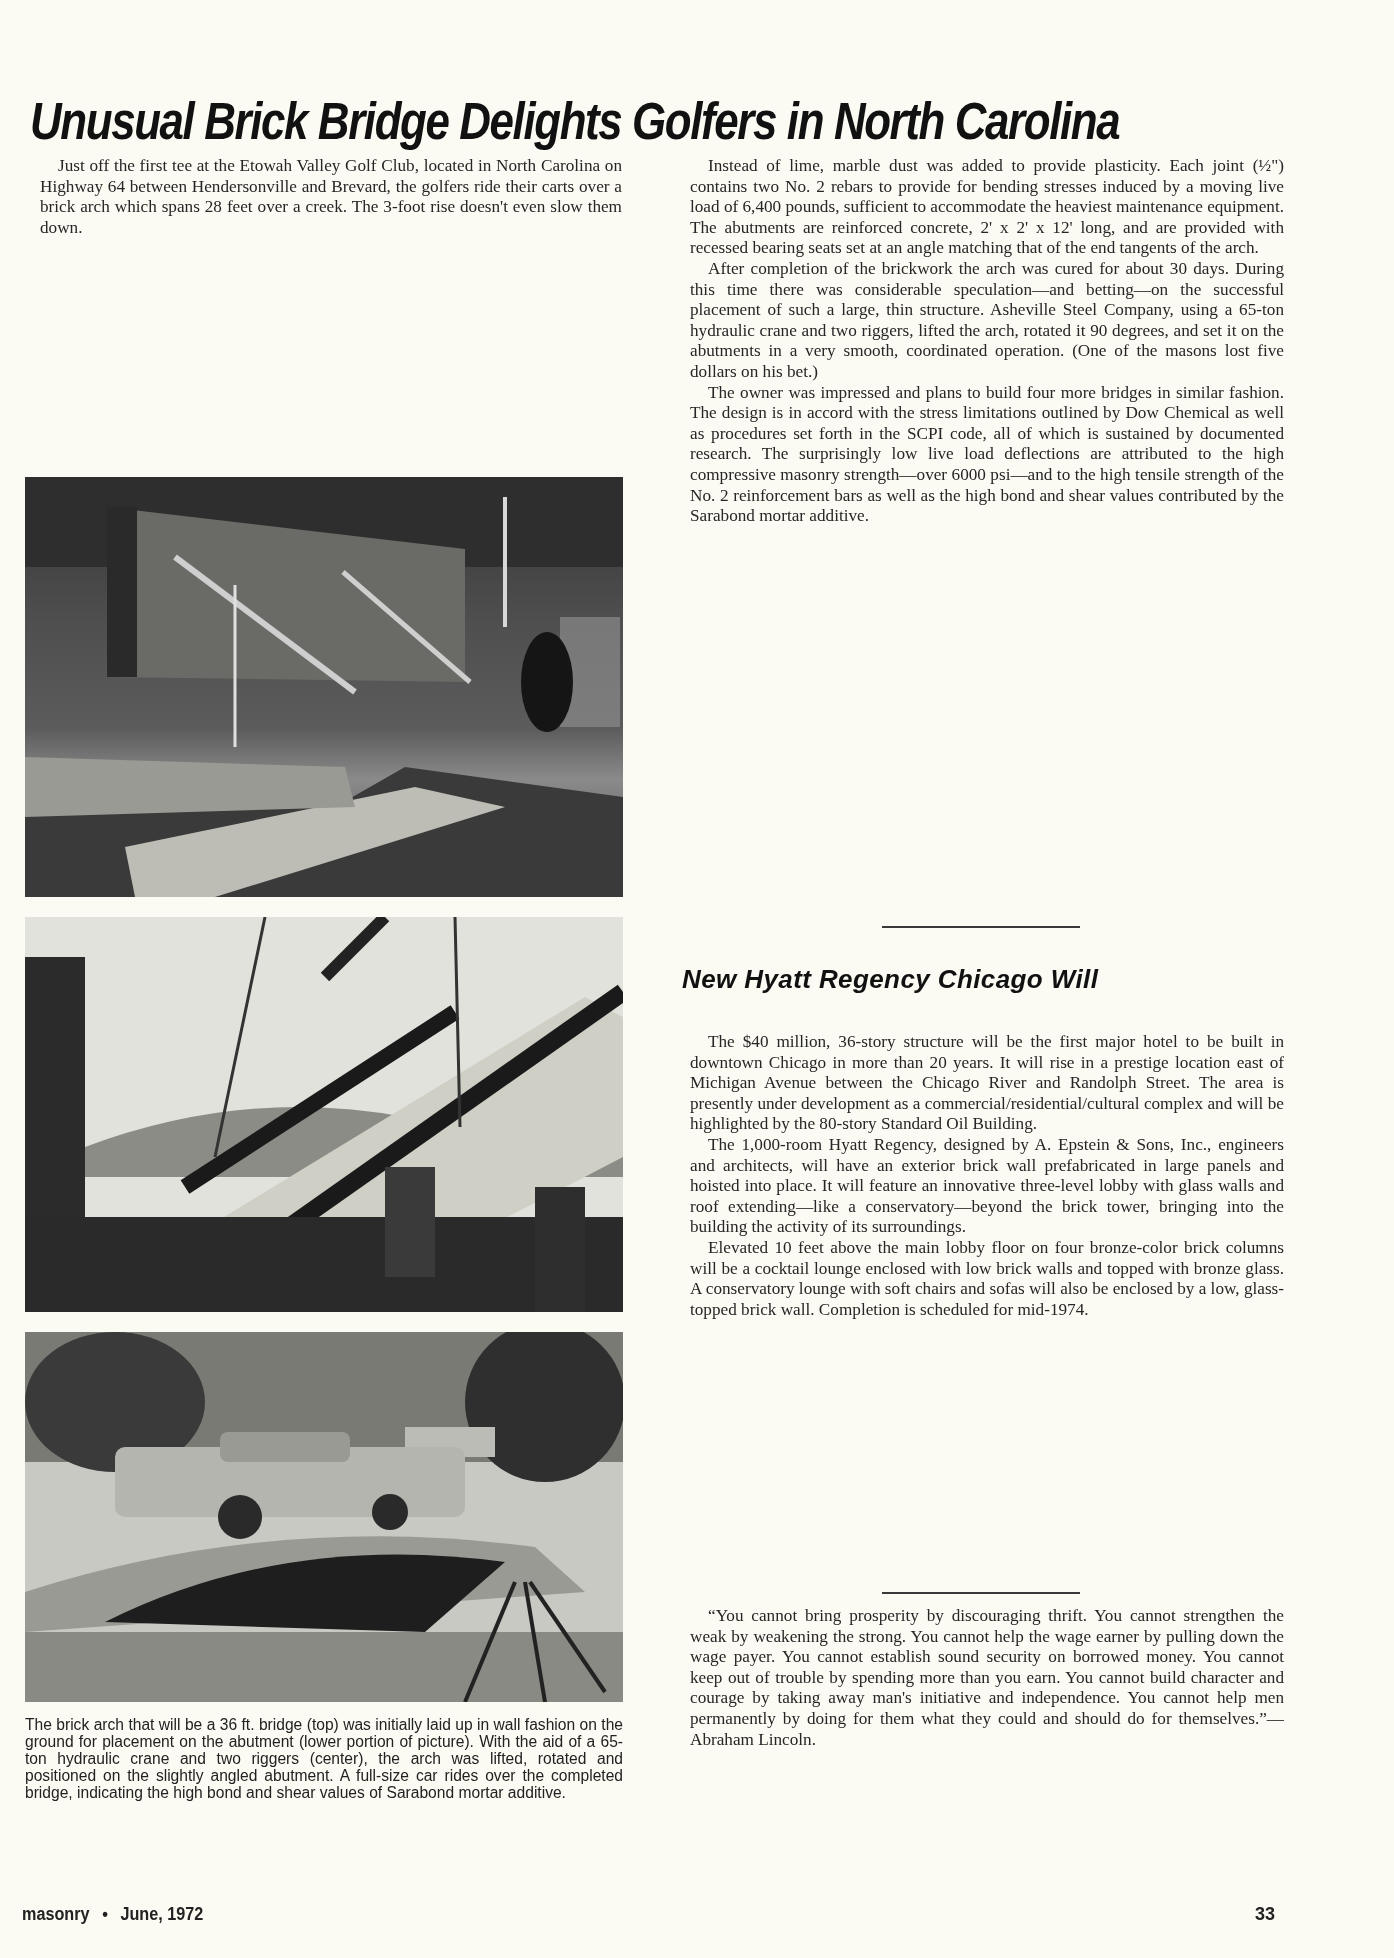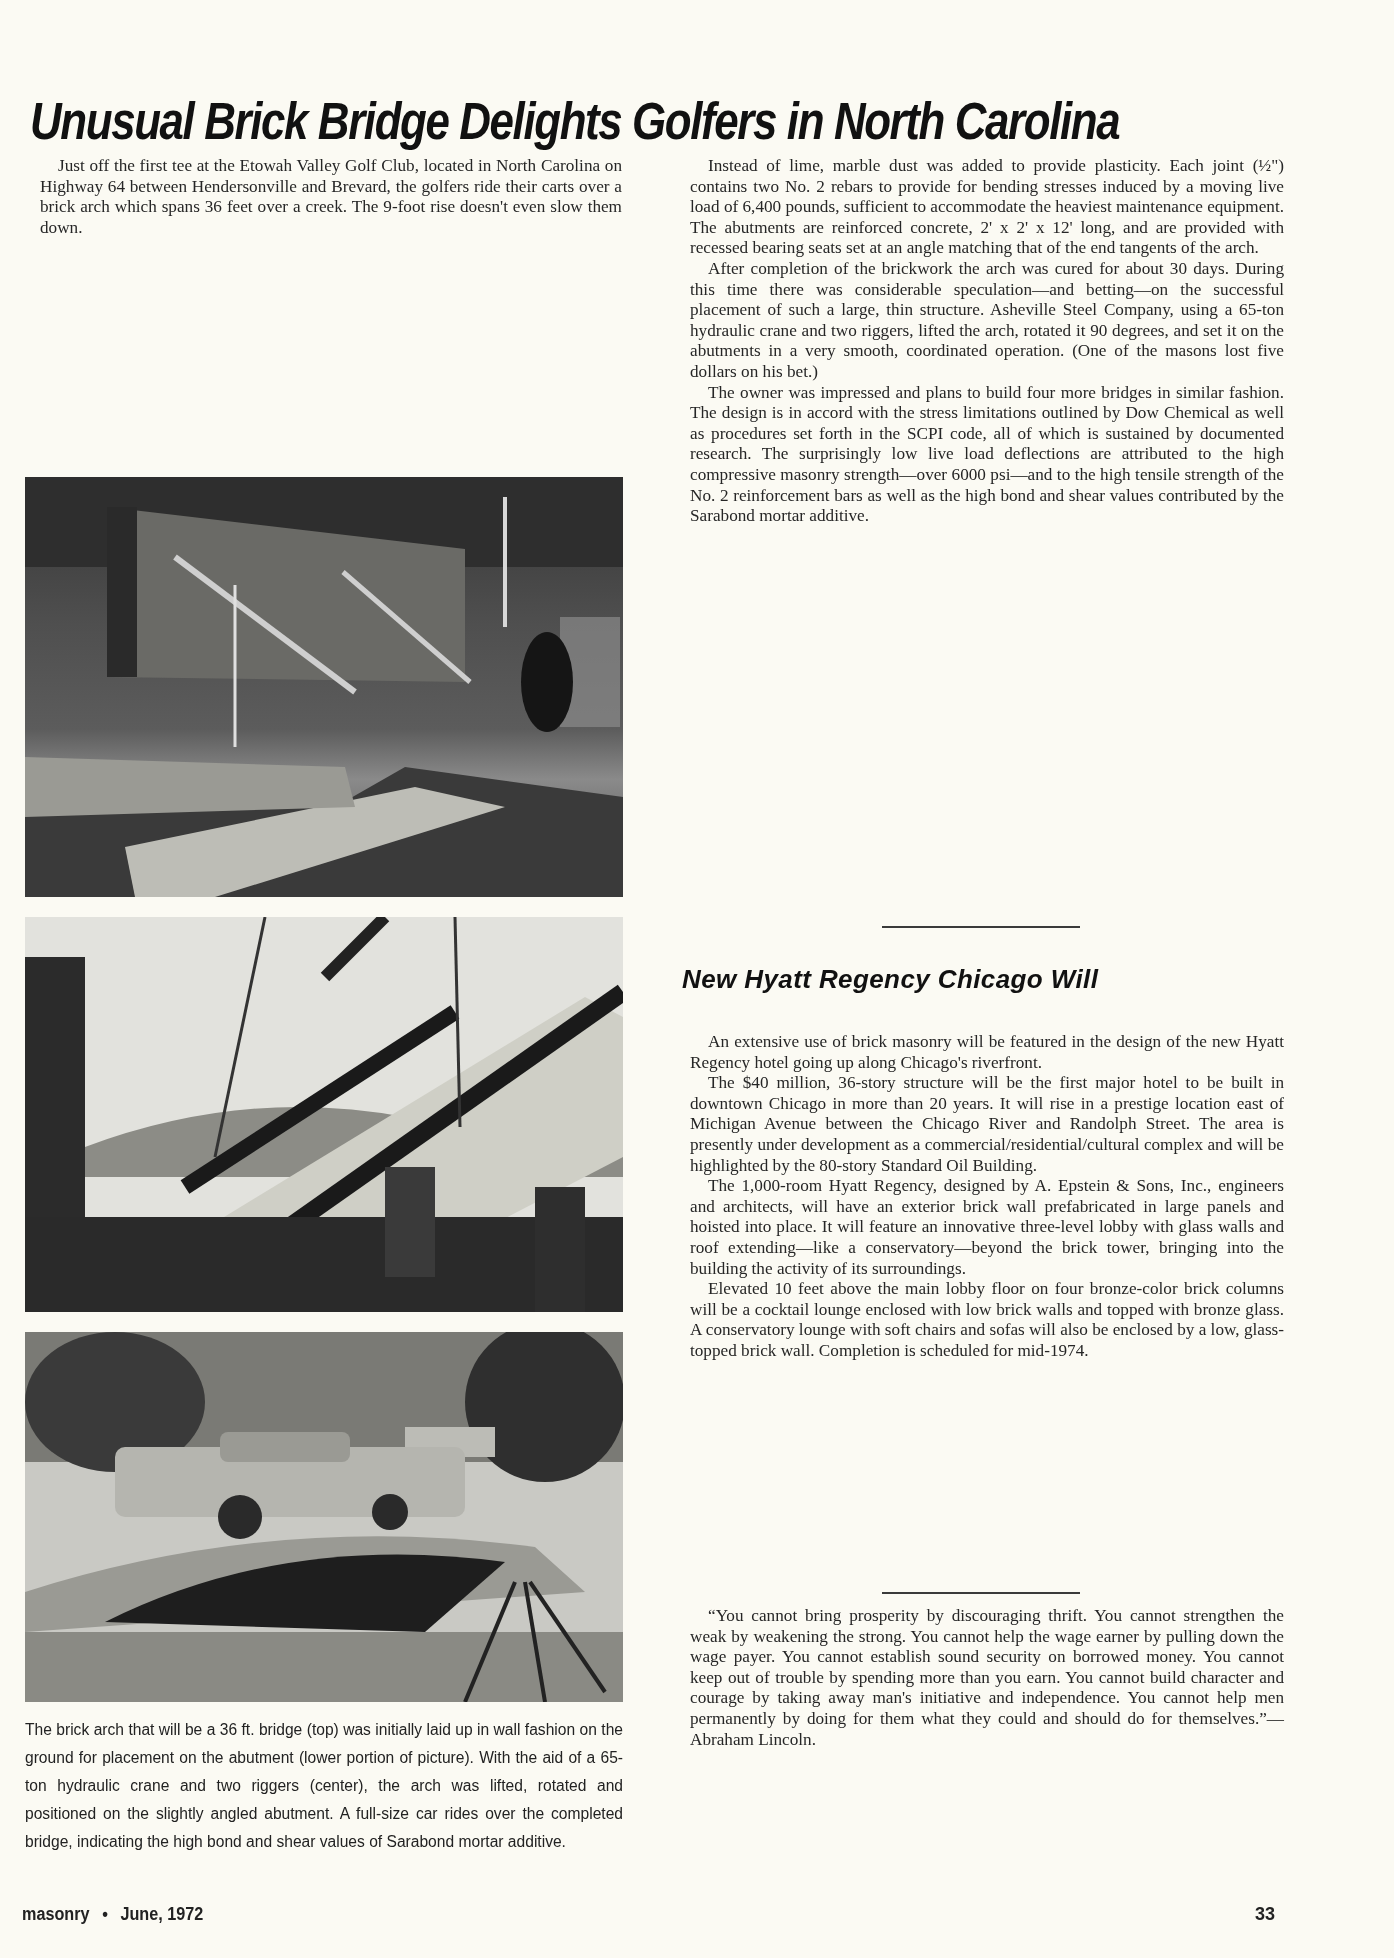--- a/index.html
+++ b/index.html
@@ -47,21 +47,21 @@
   }
   #photo-1 { top: 477px; height: 420px;
     background: linear-gradient(180deg,#2c2c2c 0%,#3e3e3e 12%,#4f4f4f 35%,#5c5c5c 60%,#8a8a8a 72%,#4a4a4a 100%); }
   #photo-2 { top: 917px; height: 395px;
     background: linear-gradient(180deg,#e6e6e2 0%,#dcdcd6 45%,#9a9a94 62%,#3a3a3a 80%,#262626 100%); }
   #photo-3 { top: 1332px; height: 370px;
     background: linear-gradient(180deg,#d0d0cc 0%,#6a6a66 20%,#8d8d88 38%,#bdbdb7 50%,#777 65%,#3b3b3b 82%,#9b9b95 100%); }
   .caption {
     position: absolute; left: 25px; top: 1716px; width: 598px;
     font-family: "Liberation Sans", "DejaVu Sans", sans-serif;
-    font-size: 15.6px; line-height: 28px; text-align: justify;
+    font-size: 15.6px; line-height: 17px; text-align: justify;
     color: #222;
   }
   .footer-left {
     position: absolute; left: 22px; top: 1904px;
     font-family: "Liberation Sans", "DejaVu Sans", sans-serif;
     font-size: 18px; font-weight: bold; color: #222;
     transform: scaleX(0.9); transform-origin: left top;
   }
   .footer-left .sep { margin: 0 14px; }
   .footer-right {
@@ -70,21 +70,21 @@
     font-size: 18px; font-weight: bold; color: #222;
   }
   svg { display: block; }
 </style>
 </head>
 <body>
 
 <h1 class="title">Unusual Brick Bridge Delights Golfers in North Carolina</h1>
 
 <div class="col" id="left-col">
-  <p>Just off the first tee at the Etowah Valley Golf Club, located in North Carolina on Highway 64 between Hendersonville and Brevard, the golfers ride their carts over a brick arch which spans 36 feet over a creek. The 9-foot rise doesn't even slow them down.</p>
+  <p>Just off the first tee at the Etowah Valley Golf Club, located in North Carolina on Highway 64 between Hendersonville and Brevard, the golfers ride their carts over a brick arch which spans 28 feet over a creek. The 3-foot rise doesn't even slow them down.</p>
 </div>
 
 <div class="photo" id="photo-1" title="Brick arch laid up in wall fashion on the ground, braced by poles, with concrete abutment in foreground">
   <svg width="598" height="420" viewBox="0 0 598 420">
     <rect x="0" y="0" width="598" height="90" fill="#2e2e2e"></rect>
     <polygon points="82,30 440,72 440,205 82,200" fill="#6a6a66"></polygon>
     <rect x="82" y="30" width="30" height="170" fill="#2a2a2a"></rect>
     <line x1="150" y1="80" x2="330" y2="215" stroke="#cfcfcf" stroke-width="6"></line>
     <line x1="318" y1="95" x2="445" y2="205" stroke="#cfcfcf" stroke-width="5"></line>
     <line x1="210" y1="108" x2="210" y2="270" stroke="#e0e0e0" stroke-width="3"></line>
@@ -142,21 +142,20 @@
   <p>The owner was impressed and plans to build four more bridges in similar fashion. The design is in accord with the stress limitations outlined by Dow Chemical as well as procedures set forth in the SCPI code, all of which is sustained by documented research. The surprisingly low live load deflections are attributed to the high compressive masonry strength—over 6000 psi—and to the high tensile strength of the No. 2 reinforcement bars as well as the high bond and shear values contributed by the Sarabond mortar additive.</p>
 </div>
 
 <div class="rule" style="left:882px; top:926px; width:198px;"></div>
 
 <h2 class="subhead">
   <span>New Hyatt Regency Chicago Will</span><br>
 </h2>
 
 <div class="col" id="right-col-b">
-  <p>An extensive use of brick masonry will be featured in the design of the new Hyatt Regency hotel going up along Chicago's riverfront.</p>
   <p>The $40 million, 36-story structure will be the first major hotel to be built in downtown Chicago in more than 20 years. It will rise in a prestige location east of Michigan Avenue between the Chicago River and Randolph Street. The area is presently under development as a commercial/residential/cultural complex and will be highlighted by the 80-story Standard Oil Building.</p>
   <p>The 1,000-room Hyatt Regency, designed by A. Epstein &amp; Sons, Inc., engineers and architects, will have an exterior brick wall prefabricated in large panels and hoisted into place. It will feature an innovative three-level lobby with glass walls and roof extending—like a conservatory—beyond the brick tower, bringing into the building the activity of its surroundings.</p>
   <p>Elevated 10 feet above the main lobby floor on four bronze-color brick columns will be a cocktail lounge enclosed with low brick walls and topped with bronze glass. A conservatory lounge with soft chairs and sofas will also be enclosed by a low, glass-topped brick wall. Completion is scheduled for mid-1974.</p>
 </div>
 
 <div class="rule" style="left:882px; top:1592px; width:198px;"></div>
 
 <div class="col" id="right-col-c">
   <p>“You cannot bring prosperity by discouraging thrift. You cannot strengthen the weak by weakening the strong. You cannot help the wage earner by pulling down the wage payer. You cannot establish sound security on borrowed money. You cannot keep out of trouble by spending more than you earn. You cannot build character and courage by taking away man's initiative and independence. You cannot help men permanently by doing for them what they could and should do for themselves.”—Abraham Lincoln.</p>
 </div>

